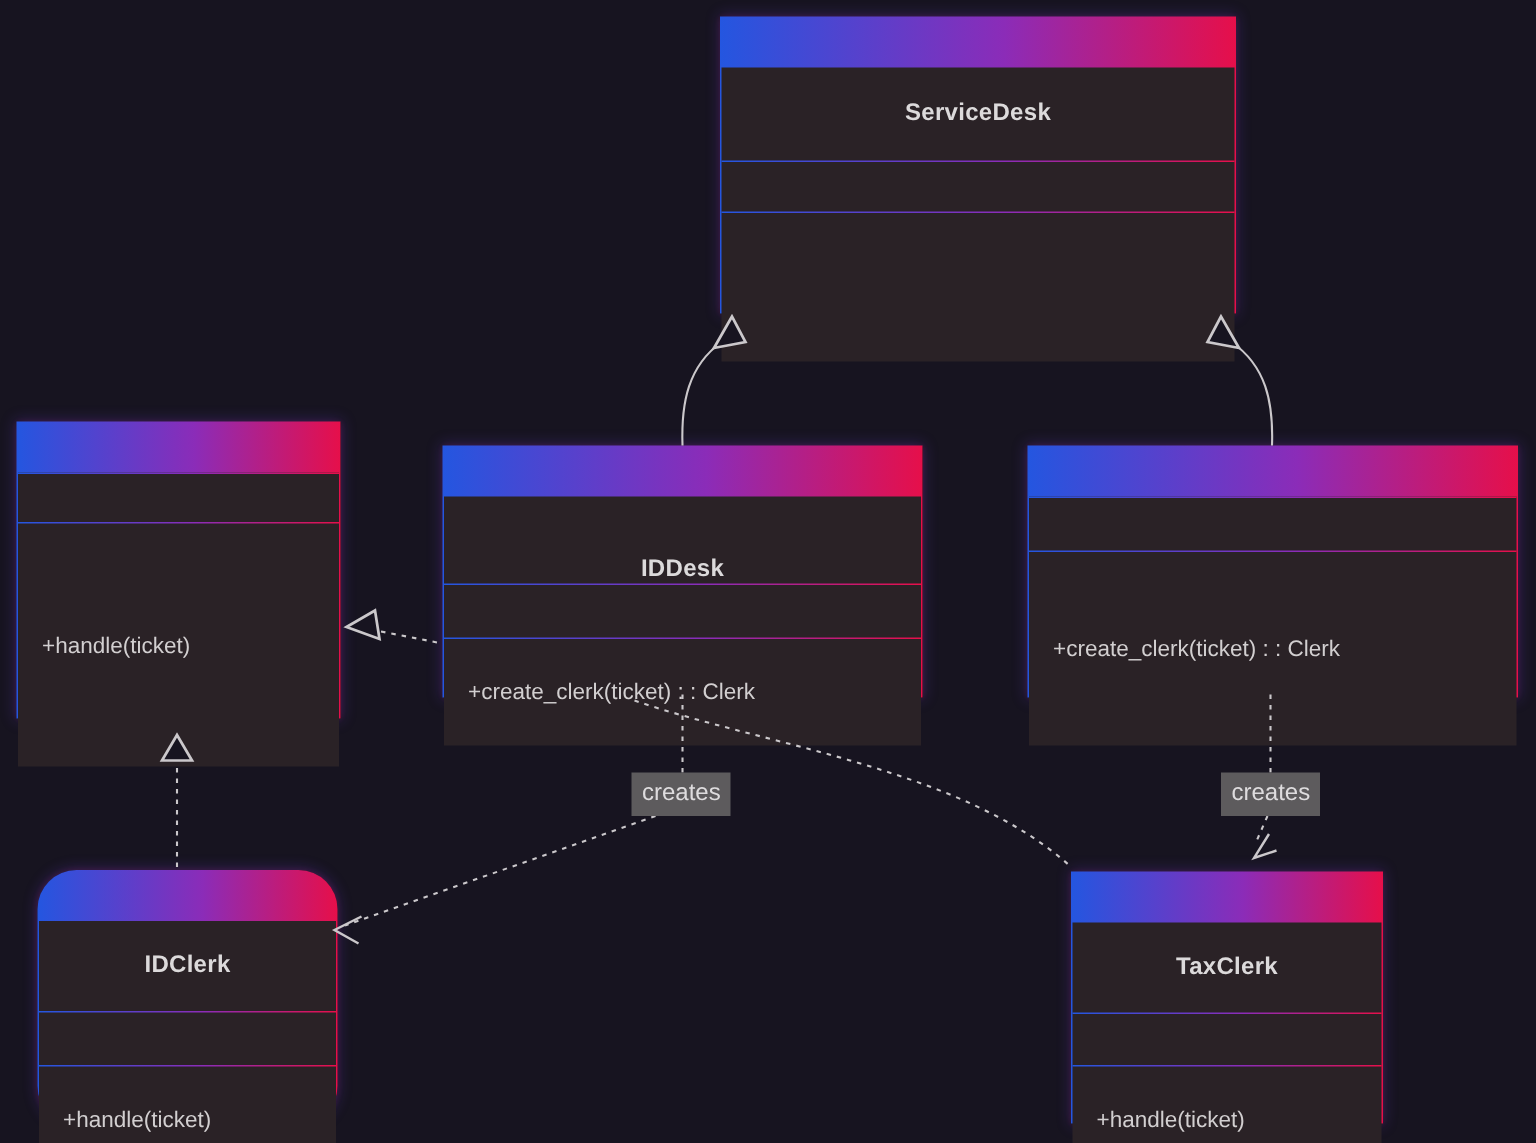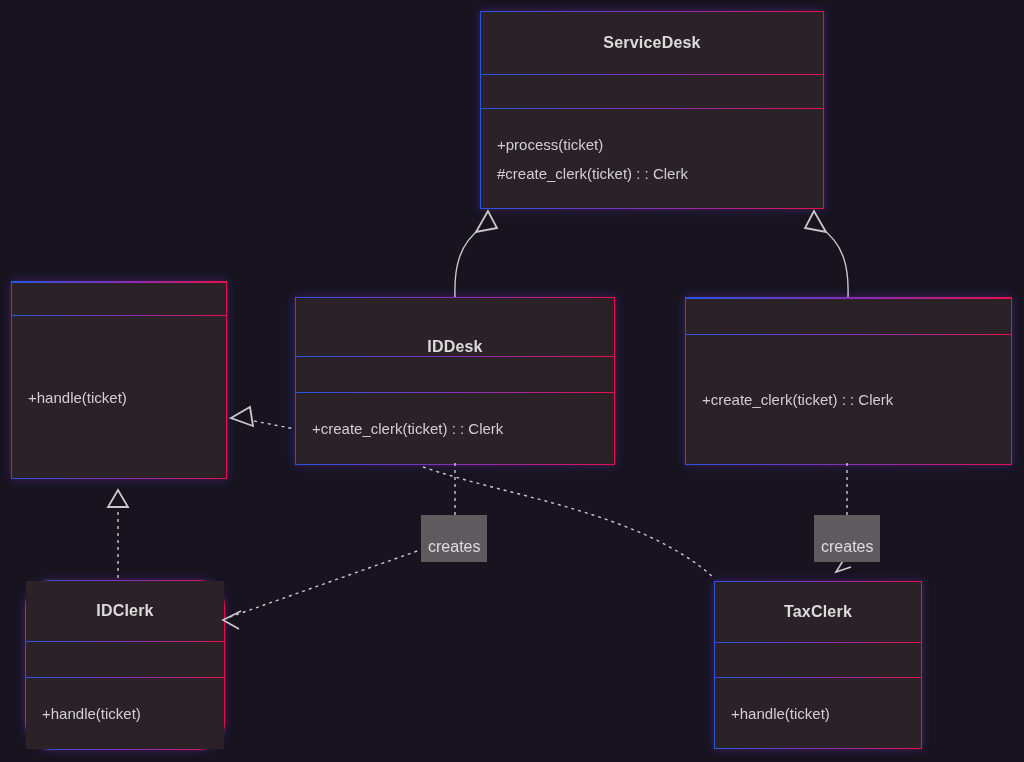--- a/index.html
+++ b/index.html
@@ -9,39 +9,39 @@
     font-family:"Liberation Sans","DejaVu Sans",sans-serif;
   }
   
   .uml-box {
     position:absolute; padding:1px;
     background:linear-gradient(90deg,#2456e0 0%,#8b2cb8 55%,#e60f4a 100%);
     box-shadow:0 0 9px 1px rgba(104,64,220,0.28), 0 0 4px rgba(230,15,74,0.18);
   }
   .uml-inner {
     width:100%; height:100%; background:#2a2226;
-    display:flex; flex-direction:column; box-sizing:border-box;
+    display:flex; flex-direction:column; box-sizing:border-box;margin-top:33px;
   }
   .sec-title {
     flex:none; display:flex; flex-direction:column;
     align-items:center; justify-content:center;
     color:#dcdadb; font-weight:bold; font-size:16px; letter-spacing:.2px;
   }
   .stereo { font-weight:normal; font-size:15px; color:#cfccce; margin-bottom:7px; }
   .sep { flex:none; height:1px;
     background:linear-gradient(90deg,#2456e0 0%,#8b2cb8 55%,#e60f4a 100%); }
   .sec-attrs { flex:none; }
   .sec-methods {
     flex:1; display:flex; flex-direction:column; justify-content:center;
     padding-left:16px; color:#d2cfd0; font-size:15px; line-height:29px;
   }
   
   .edge-label {
     position:absolute; background:#5d5b5d; color:#dedcde;
-    font-size:16px; line-height:1; padding:24px 7px 7px 7px;
+    font-size:16px; line-height:1; padding:6px 7px 7px 7px;
   }
   
   svg.rel { position:absolute; left:0; top:0; pointer-events:none; }
   .edge  { stroke:#cbc8cb; stroke-width:1.4; fill:none; }
   .edge.dash { stroke-dasharray:3,4; }
   .tri   { stroke:#cbc8cb; stroke-width:1.8; fill:#171420; }
   .vee   { stroke:#cbc8cb; stroke-width:1.6; fill:none; }
 </style>
 </head>
 <body>
@@ -49,24 +49,20 @@
 <div class="canvas">
 
   <div class="uml-box" style="left:480px;top:11px;width:342px;height:196px;">
     <div class="uml-inner">
       <div class="sec-title" style="height:62px;">
         <span>ServiceDesk</span>
       </div>
       <div class="sep"></div>
       <div class="sec-attrs" style="height:33px;"></div>
       <div class="sep"></div>
-      <div class="sec-methods">
-        <div>+process(ticket)</div>
-        <div>#create_clerk(ticket) : : Clerk</div>
-      </div>
     </div>
   </div>
 
   <div class="uml-box" style="left:11px;top:281px;width:214px;height:196px;">
     <div class="uml-inner">
       <div class="sep"></div>
       <div class="sec-attrs" style="height:32px;"></div>
       <div class="sep"></div>
       <div class="sec-methods">
         <div>+handle(ticket)</div>

